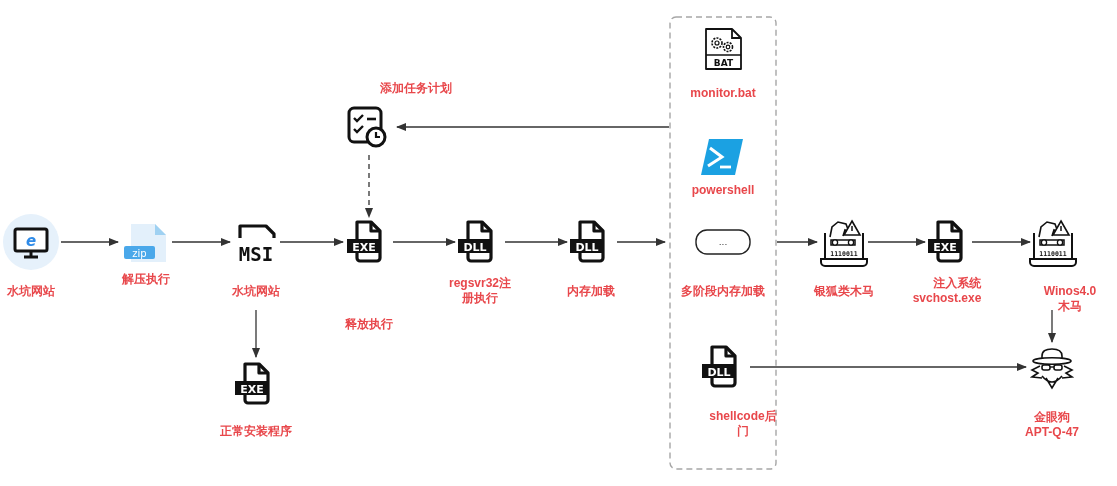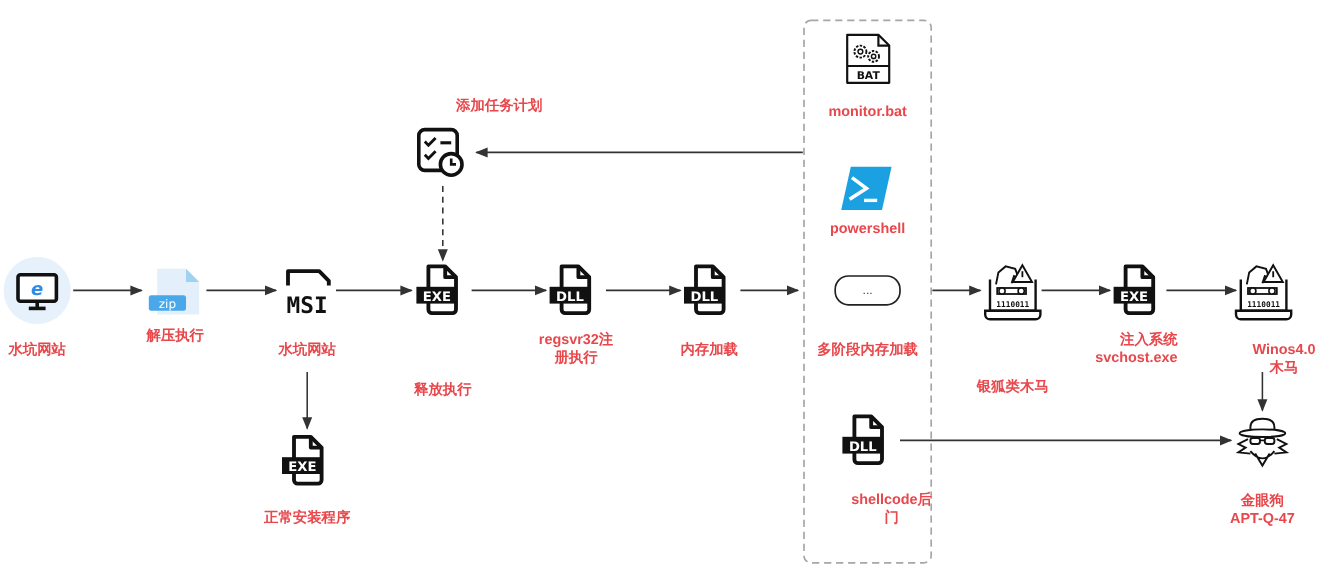--- a/index.html
+++ b/index.html
@@ -169,18 +169,18 @@
 <div class="lbl" style="left:372px;top:81px;margin-left:44px;">添加任务计划</div>
 <div class="lbl" style="left:369px;top:284px;margin-top:33px;">释放执行</div>
 <div class="lbl" style="left:480px;top:276px;">regsvr32注
 册执行</div>
 <div class="lbl" style="left:591px;top:284px;">内存加载</div>
 <div class="lbl" style="left:723px;top:86px;">monitor.bat</div>
 <div class="lbl" style="left:723px;top:183px;text-align:right;">powershell</div>
 <div class="lbl" style="left:723px;top:284px;">多阶段内存加载</div>
 <div class="lbl" style="left:723px;top:409px;margin-left:20px;">shellcode后
 门</div>
-<div class="lbl" style="left:844px;top:284px;margin-top:31px;">银狐类木马</div>
+<div class="lbl" style="left:844px;top:284px;">银狐类木马</div>
 <div class="lbl" style="left:947px;top:276px;text-align:right;">注入系统
 svchost.exe</div>
 <div class="lbl" style="left:1052px;top:284px;margin-left:18px;">Winos4.0木马</div>
 <div class="lbl" style="left:1052px;top:410px;">金眼狗
 APT-Q-47</div>
 
 </body></html>

